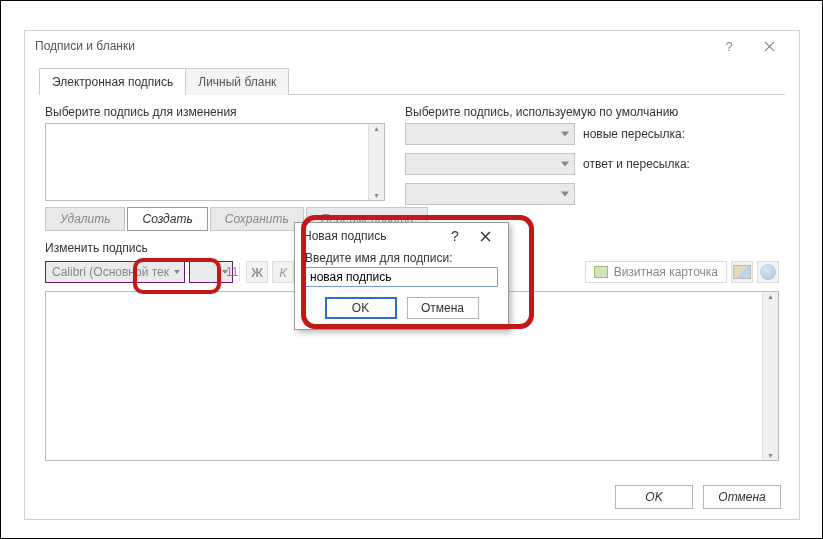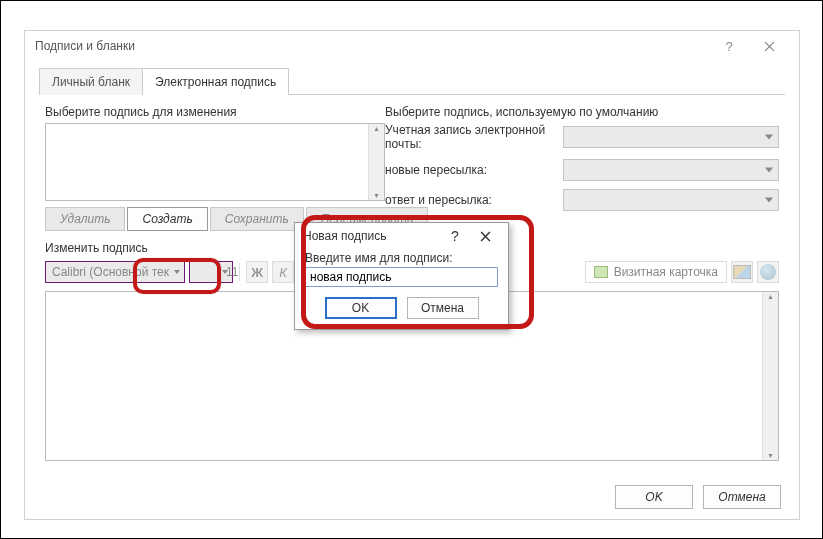--- a/index.html
+++ b/index.html
@@ -8,21 +8,21 @@
 .window { position: absolute; left: 23px; top: 29px; right: 22px; bottom: 18px; background: #fff; border: 1px solid #d0d0d0; }
 .titlebar { height: 30px; display: flex; align-items: center; padding: 0 10px; font-size: 12px; color: #555; }
 .titlebar .spacer { flex: 1; }
 .titlebar .winbtn { width: 40px; height: 28px; display: inline-flex; align-items: center; justify-content: center; color: #888; font-size: 13px; }
 .content { padding: 6px 14px 14px 14px; }
 .tabs { display: flex; border-bottom: 1px solid #ccc; }
 .tab { padding: 6px 12px; border: 1px solid #ccc; border-bottom: none; margin-right: -1px; background: #fff; font-size: 12px; position: relative; top: 1px; }
 .tab.active { background: #fff; }
 .tab.inactive { background: #f4f4f4; color: #555; }
 .body-area { padding: 10px 6px; }
-.top-row { display: flex; }
+.top-row { display: flex; gap: 20px; }
 .left-col { width: 340px; }
 .right-col { flex: 1; }
 .label { font-size: 12px; color: #333; margin-bottom: 4px; }
 .select-list { border: 1px solid #bbb; height: 78px; background: #fff; position: relative; }
 .select-list .scroll { position: absolute; right: 0; top: 0; width: 16px; height: 100%; background: #f0f0f0; border-left: 1px solid #ddd; display: flex; flex-direction: column; justify-content: space-between; align-items: center; font-size: 8px; color: #888; }
 .btn-row { display: flex; gap: 2px; margin-top: 6px; }
 .btn { height: 24px; padding: 0 14px; background: #e9e9e9; border: 1px solid #c8c8c8; color: #888; font-size: 12px; display: inline-flex; align-items: center; justify-content: center; font-style: italic; }
 .btn.enabled { color: #333; background: #fdfdfd; border-color: #999; }
 .default-grid { display: grid; grid-template-columns: 170px 1fr; row-gap: 8px; column-gap: 8px; align-items: center; margin-top: 4px; }
 .default-grid .lab { font-size: 12px; color: #333; text-align: left; }
@@ -68,22 +68,22 @@
       <span class="winbtn">?</span>
       <span class="winbtn">
         <svg width="11" height="11" viewBox="0 0 10 10">
             <path d="M1 1 L9 9 M9 1 L1 9" stroke="#888" stroke-width="1.2"></path>
           </svg>
       </span>
     </div>
 
     <div class="content">
       <div class="tabs">
+        <div class="tab active">Электронная подпись</div>
         <div class="tab inactive">Личный бланк</div>
-        <div class="tab active">Электронная подпись</div>
       </div>
 
       <div class="body-area">
         <div class="top-row">
           <div class="left-col">
             <div class="label">Выберите подпись для изменения</div>
             <div class="select-list">
               <div class="scroll">
                 <span>▴</span>
                 <span>▾</span>
@@ -93,21 +93,20 @@
               <div class="btn">Удалить</div>
               <div class="btn enabled">Создать</div>
               <div class="btn">Сохранить</div>
               <div class="btn">Переименовать</div>
             </div>
           </div>
 
           <div class="right-col">
             <div class="label">Выберите подпись, используемую по умолчанию</div>
             <div class="default-grid">
-              <div class="lab">Учетная запись электронной почты:</div>
               <div class="combo"></div>
               <div class="lab">новые пересылка:</div>
               <div class="combo"></div>
               <div class="lab">ответ и пересылка:</div>
               <div class="combo"></div>
             </div>
           </div>
         </div>
 
         <div class="edit-label">Изменить подпись</div>

